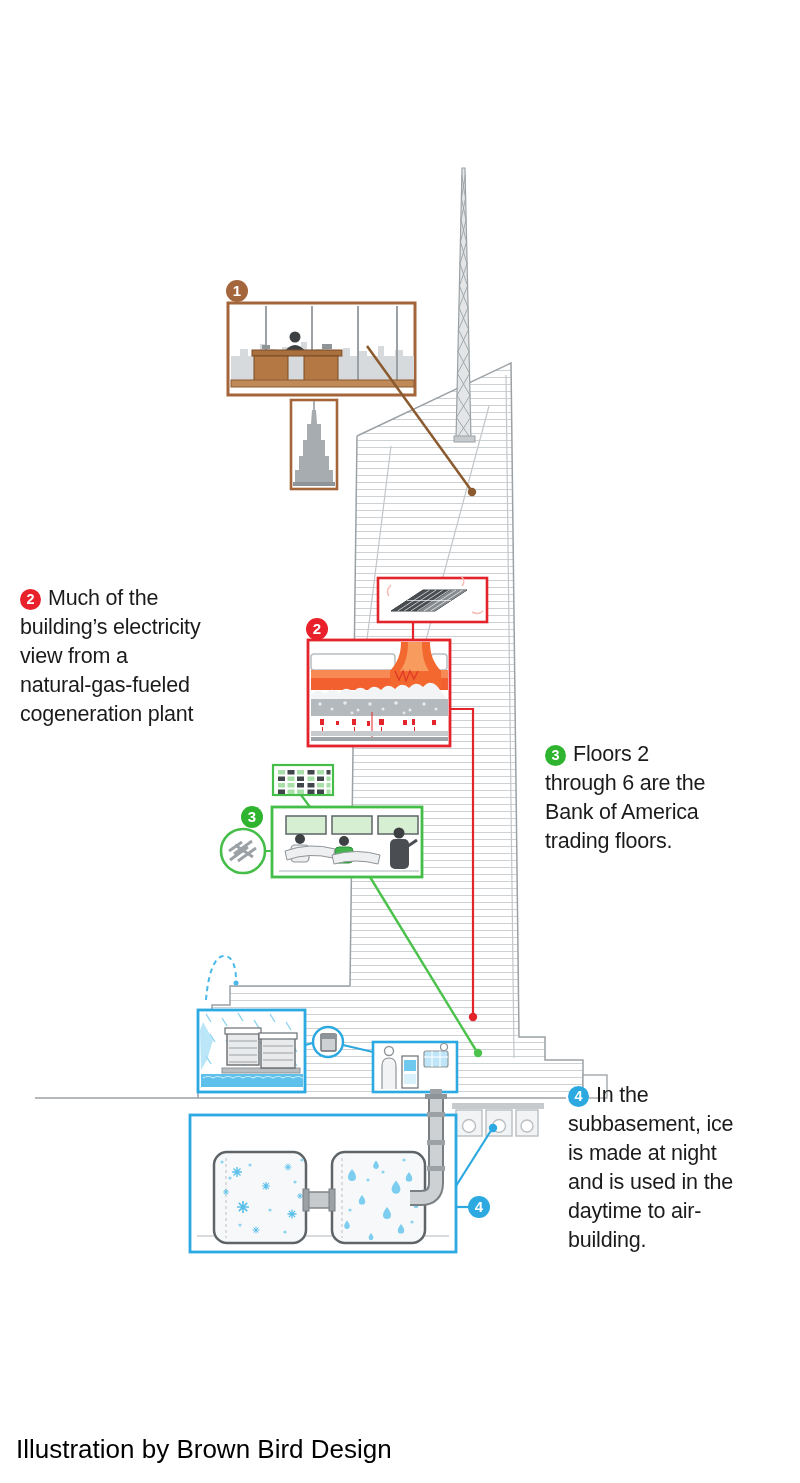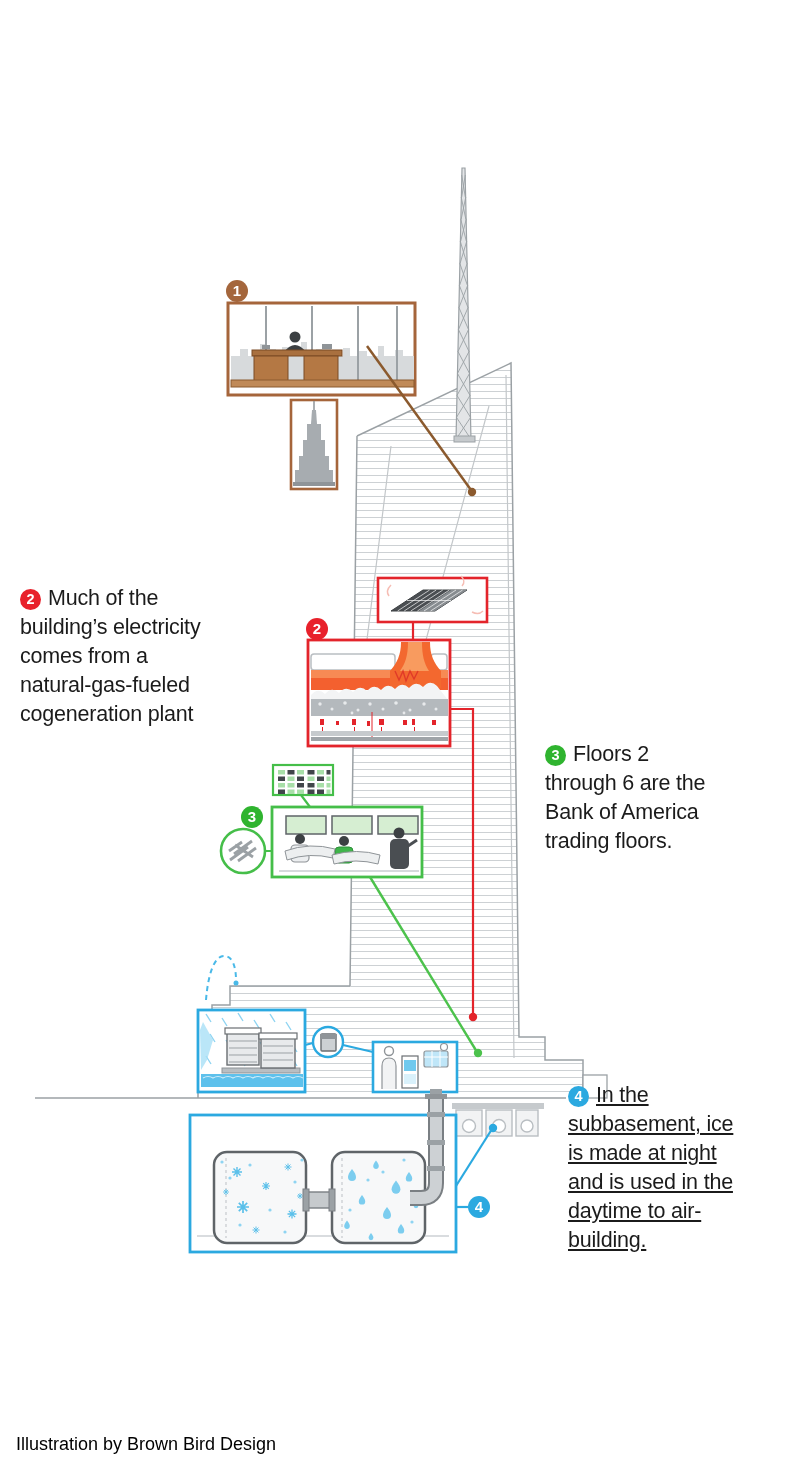--- a/index.html
+++ b/index.html
@@ -12,21 +12,21 @@
   svg.art{position:absolute;left:0;top:0;z-index:2;}
   .note{position:absolute;z-index:3;color:#1b1b1b;font-size:21.5px;line-height:29px;letter-spacing:-0.2px;}
   .ln{display:block;white-space:nowrap;}
   .ln.first{display:inline;}
   .badge{display:inline-block;width:21px;height:21px;border-radius:50%;color:#fff;
          font-size:14.5px;font-weight:bold;text-align:center;line-height:21px;
          margin-right:7px;vertical-align:1px;}
   .fbadge{position:absolute;z-index:4;width:22px;height:22px;border-radius:50%;color:#fff;
           font-size:15px;font-weight:bold;text-align:center;line-height:22px;}
   .c1{background:#a4663c;} .c2{background:#e8212b;} .c3{background:#2fb42f;} .c4{background:#2ba9e0;}
-  .credit{position:absolute;z-index:3;left:16px;top:1434px;font-size:18px;color:#000;}
+  .credit{position:absolute;z-index:3;left:16px;top:1434px;font-size:26px;color:#000;}
 </style>
 </head>
 <body>
 
 <div class="stage">
 
   <div class="fill tower-clip"></div>
   <div class="fill podium-clip"></div>
 
   <svg class="art" width="800" height="1483" viewBox="0 0 800 1483">
@@ -337,33 +337,33 @@
 
   <div class="fbadge c1" style="left:226px;top:280px;">1</div>
   <div class="fbadge c2" style="left:306px;top:618px;">2</div>
   <div class="fbadge c3" style="left:241px;top:806px;">3</div>
   <div class="fbadge c4" style="left:468px;top:1196px;">4</div>
 
 
   <div class="note" style="left:20px;top:584px;width:260px;">
     <span class="badge c2">2</span><span class="ln first">Much of the</span>
     <span class="ln">building’s electricity</span>
-    <span class="ln">comes from a</span>
+    <span class="ln">view from a</span>
     <span class="ln">natural-gas-fueled</span>
     <span class="ln">cogeneration plant</span>
   </div>
 
   <div class="note" style="left:545px;top:740px;width:230px;">
     <span class="badge c3">3</span><span class="ln first">Floors 2</span>
     <span class="ln">through 6 are the</span>
     <span class="ln">Bank of America</span>
     <span class="ln">trading floors.</span>
   </div>
 
-  <div class="note" style="left:568px;top:1081px;width:225px;text-decoration:underline;">
+  <div class="note" style="left:568px;top:1081px;width:225px;">
     <span class="badge c4">4</span><span class="ln first">In the</span>
     <span class="ln">subbasement, ice</span>
     <span class="ln">is made at night</span>
     <span class="ln">and is used in the</span>
     <span class="ln">daytime to air-</span>
     <span class="ln">building.</span>
   </div>
 
   <div class="credit">Illustration by Brown Bird Design</div>
 </div>

